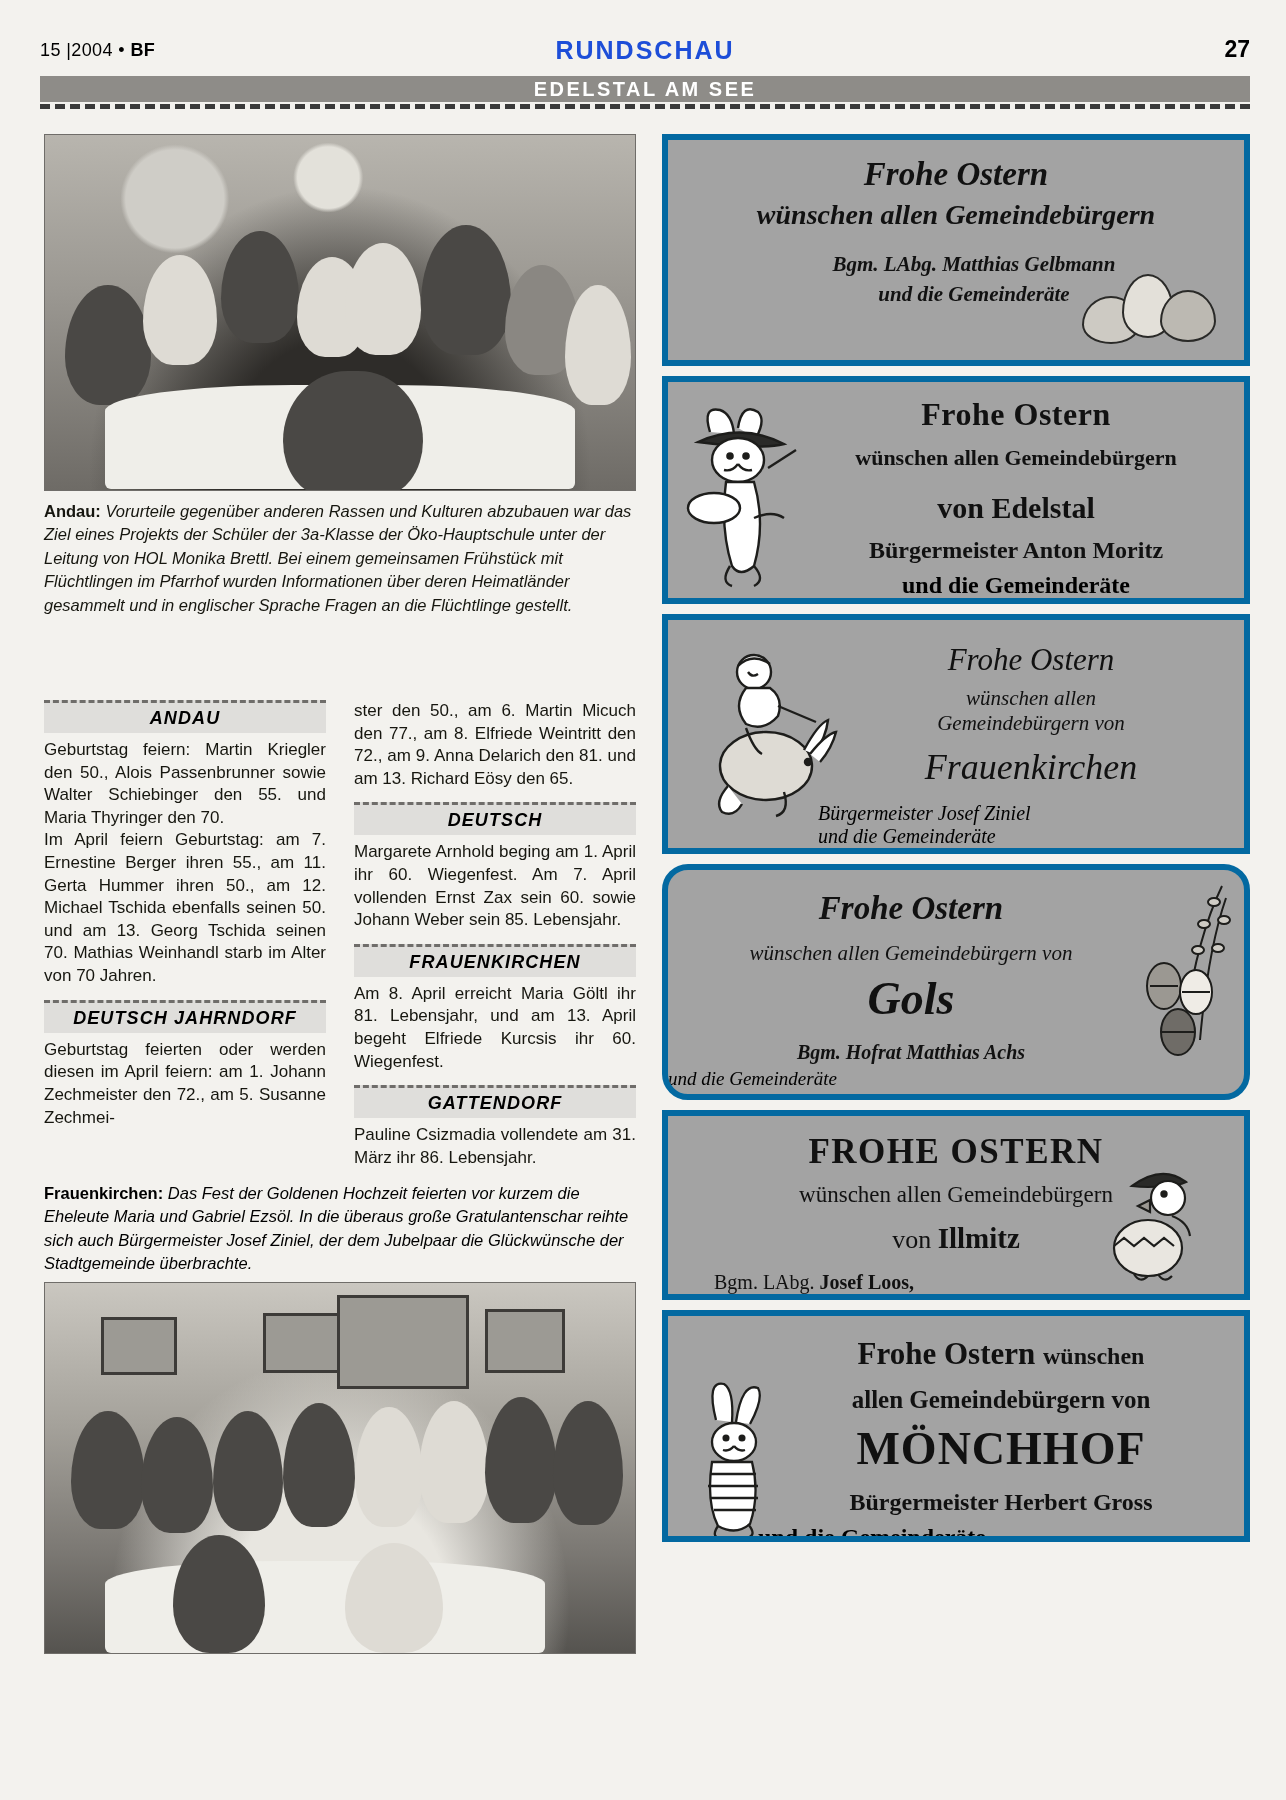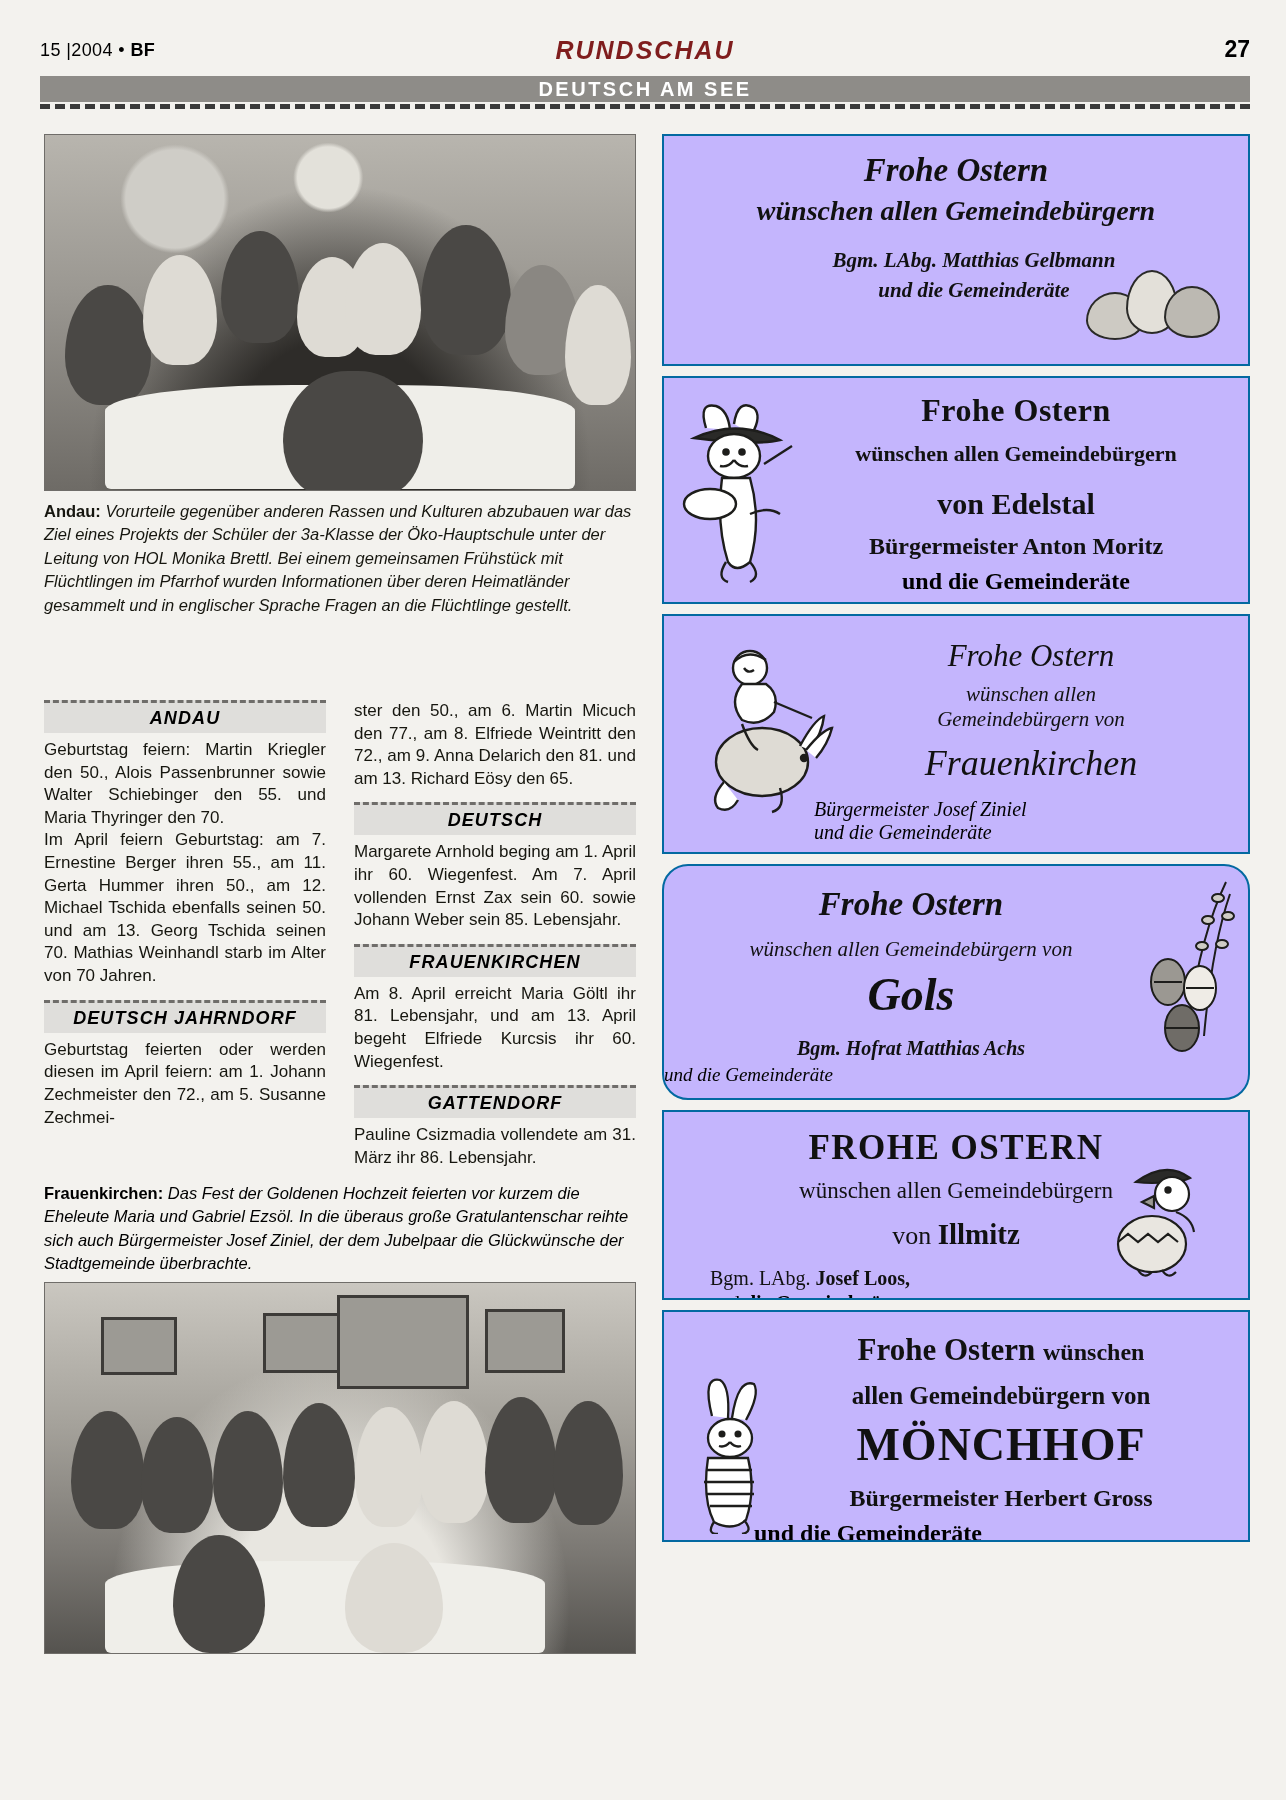--- a/index.html
+++ b/index.html
@@ -34,24 +34,23 @@
     font-size: 18px;
     letter-spacing: .4px;
   }
   .issue b { font-weight: bold; }
   .rundschau {
     position: absolute;
     left: 0; right: 0; top: 0;
     text-align: center;
     font-family: "Liberation Sans", sans-serif;
     font-size: 25px;
-    font-style: italic;
     font-weight: bold;
     letter-spacing: 2px;
-    color: #7f1d1d;
+    color: #1d4ed8;
   }
   .pagenum {
     position: absolute;
     right: 0; top: 0;
     font-size: 23px;
     font-weight: bold;
   }
   .rulebar {
     position: absolute;
     left: 40px; top: 76px;
@@ -182,22 +181,22 @@
   .photo2wrap { position: absolute; left: 44px; top: 1282px; }
 
   
   .ads {
     position: absolute;
     left: 662px; top: 134px;
     width: 588px;
   }
   .ad {
     position: relative;
-    border: 2px solid #0369a1;
-    background: #c4b5fd;
+    border: 6px solid #0369a1;
+    background: #a3a3a3;
     margin-bottom: 10px;
     overflow: hidden;
     box-sizing: border-box;
   }
   .ad .l1, .ad .l2, .ad .l3, .ad .l4 {
     text-align: center;
     color: #111;
   }
 
   
@@ -269,21 +268,21 @@
 <body>
 
 <div class="page">
 
   <div class="masthead">
     <div class="issue"><span>15 |2004 • </span><b>BF</b></div>
     <div class="rundschau">RUNDSCHAU</div>
     <div class="pagenum">27</div>
   </div>
   <div class="rulebar">
-    <div class="sectiontitle">DEUTSCH AM SEE</div>
+    <div class="sectiontitle">EDELSTAL AM SEE</div>
   </div>
   <div class="dashrow"></div>
 
   <div class="leftcol">
     <div class="photo photo1">
       <div class="bg"></div>
       <div class="figs">
         <div class="fig" style="left:20px;top:150px;width:86px;height:120px;"></div>
         <div class="fig light" style="left:98px;top:120px;width:74px;height:110px;"></div>
         <div class="fig" style="left:176px;top:96px;width:78px;height:112px;"></div>

